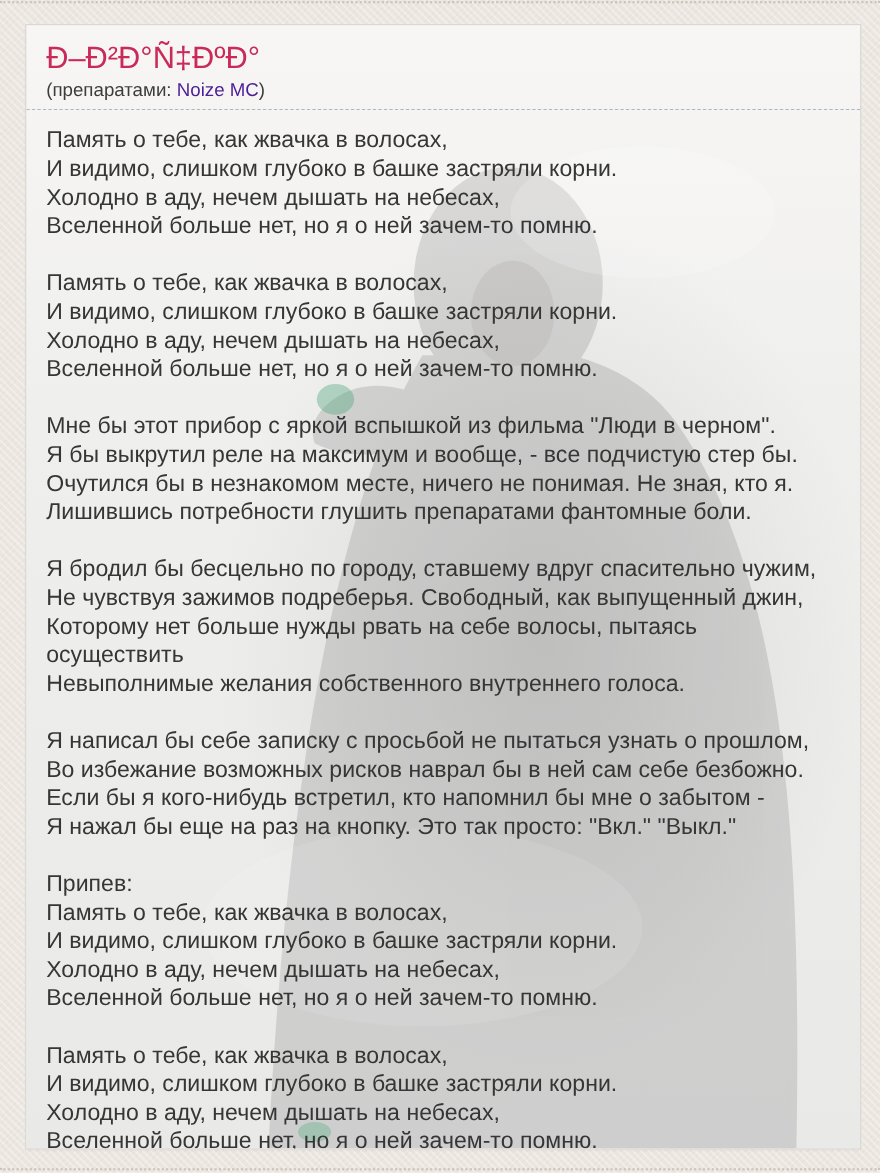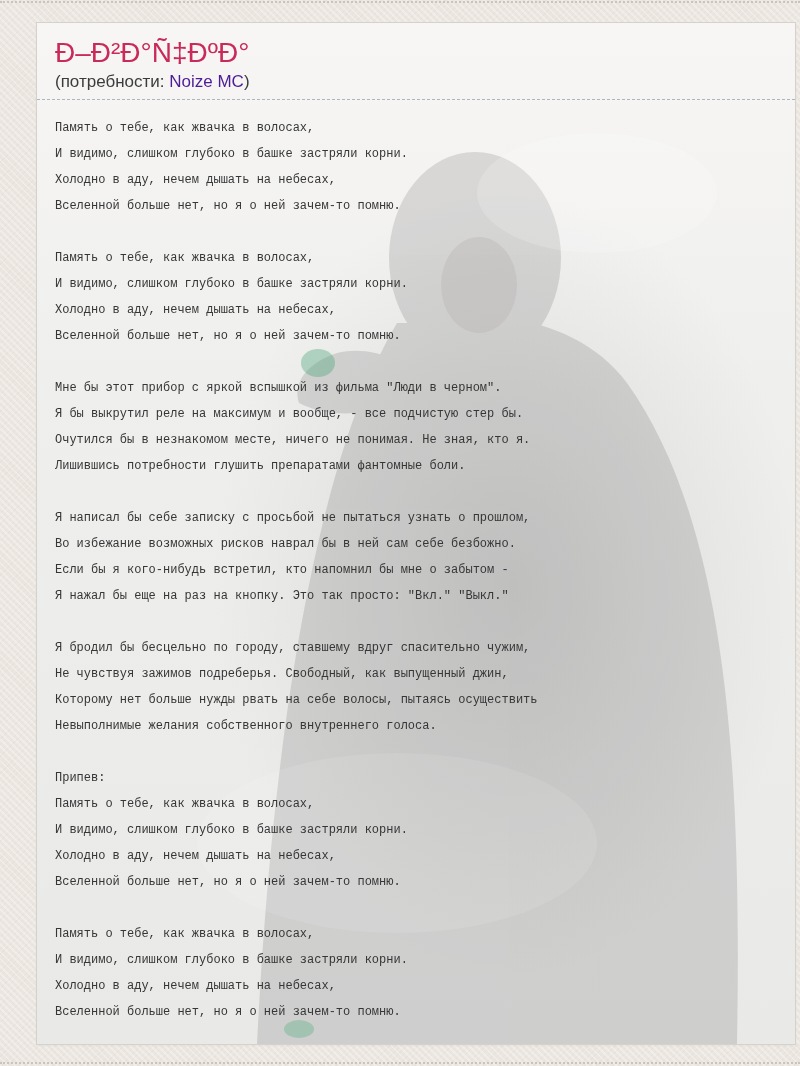--- a/index.html
+++ b/index.html
@@ -14,21 +14,21 @@
     overflow:hidden;
   }
   .edge-dots{
     position:absolute;left:0;width:800px;height:0;
     border-top:2px dotted #cbc4ba;
   }
   .edge-dots.top{top:1px;}
   .edge-dots.bottom{top:1062px;}
   .card{
     position:absolute;
-    left:36px;top:22px;
+    left:23px;top:22px;
     width:758px;height:1021px;
     background:#f5f5f4;
     border:1px solid #d5d2cd;
     box-shadow:0 1px 2px rgba(0,0,0,.04);
     overflow:hidden;
   }
   .card-bg{
     position:absolute;inset:0;
     background:radial-gradient(ellipse 420px 560px at 62% 55%, rgba(160,160,160,.28), rgba(160,160,160,0) 70%),
                linear-gradient(180deg,#f7f6f5 0%, #efefee 35%, #e9e9e8 100%);
@@ -37,21 +37,21 @@
   .content{position:relative;}
   .hdr{padding:13px 18px 5px 18px;border-bottom:1px dashed #a9b7c3;}
   .hdr h1{
     margin:0;font-size:28px;line-height:34px;font-weight:400;
     color:#c92a5a;letter-spacing:0;
   }
   .hdr .sub{font-size:17px;line-height:24px;color:#3c3c3c;}
   .hdr .sub a{color:#4c1d95;text-decoration:none;cursor:pointer;}
   .lyrics{
     padding:15px 18px 0 18px;
-    font-size:12px;line-height:26px;color:#363636;font-family:Liberation Mono, monospace;
+    font-size:21px;line-height:26px;color:#363636;
   }
   .lyrics p.stanza{margin:0 0 26px 0;}
 </style>
 </head>
 <body>
 
 <div class="edge-dots top"></div>
 <div class="edge-dots bottom"></div>
 
 <div class="card">
@@ -76,26 +76,26 @@
       <ellipse cx="262" cy="1006" rx="15" ry="9" fill="#4fae7e" opacity="0.35"></ellipse>
 
       <ellipse cx="560" cy="170" rx="120" ry="60" fill="#ffffff" opacity="0.18"></ellipse>
       <ellipse cx="360" cy="820" rx="200" ry="90" fill="#ffffff" opacity="0.10"></ellipse>
     </svg>
   </div>
 
   <div class="content">
     <div class="hdr">
       <h1>Ð–Ð²Ð°Ñ‡ÐºÐ°</h1>
-      <div class="sub"><span>(потребности: </span><a href="#">Noize MC</a><span>)</span></div>
+      <div class="sub"><span>(препаратами: </span><a href="#">Noize MC</a><span>)</span></div>
     </div>
 
     <div class="lyrics">
         <p class="stanza">Память о тебе, как жвачка в волосах,<br>И видимо, слишком глубоко в башке застряли корни.<br>Холодно в аду, нечем дышать на небесах,<br>Вселенной больше нет, но я о ней зачем-то помню.</p>
         <p class="stanza">Память о тебе, как жвачка в волосах,<br>И видимо, слишком глубоко в башке застряли корни.<br>Холодно в аду, нечем дышать на небесах,<br>Вселенной больше нет, но я о ней зачем-то помню.</p>
         <p class="stanza">Мне бы этот прибор с яркой вспышкой из фильма "Люди в черном".<br>Я бы выкрутил реле на максимум и вообще, - все подчистую стер бы.<br>Очутился бы в незнакомом месте, ничего не понимая. Не зная, кто я.<br>Лишившись потребности глушить препаратами фантомные боли.</p>
+        <p class="stanza">Я бродил бы бесцельно по городу, ставшему вдруг спасительно чужим,<br>Не чувствуя зажимов подреберья. Свободный, как выпущенный джин,<br>Которому нет больше нужды рвать на себе волосы, пытаясь осуществить<br>Невыполнимые желания собственного внутреннего голоса.</p>
         <p class="stanza">Я написал бы себе записку с просьбой не пытаться узнать о прошлом,<br>Во избежание возможных рисков наврал бы в ней сам себе безбожно.<br>Если бы я кого-нибудь встретил, кто напомнил бы мне о забытом -<br>Я нажал бы еще на раз на кнопку. Это так просто: "Вкл." "Выкл."</p>
-        <p class="stanza">Я бродил бы бесцельно по городу, ставшему вдруг спасительно чужим,<br>Не чувствуя зажимов подреберья. Свободный, как выпущенный джин,<br>Которому нет больше нужды рвать на себе волосы, пытаясь осуществить<br>Невыполнимые желания собственного внутреннего голоса.</p>
         <p class="stanza">Припев:<br>Память о тебе, как жвачка в волосах,<br>И видимо, слишком глубоко в башке застряли корни.<br>Холодно в аду, нечем дышать на небесах,<br>Вселенной больше нет, но я о ней зачем-то помню.</p>
         <p class="stanza">Память о тебе, как жвачка в волосах,<br>И видимо, слишком глубоко в башке застряли корни.<br>Холодно в аду, нечем дышать на небесах,<br>Вселенной больше нет, но я о ней зачем-то помню.</p>
       </div>
   </div>
 </div>
 
 </body></html>

